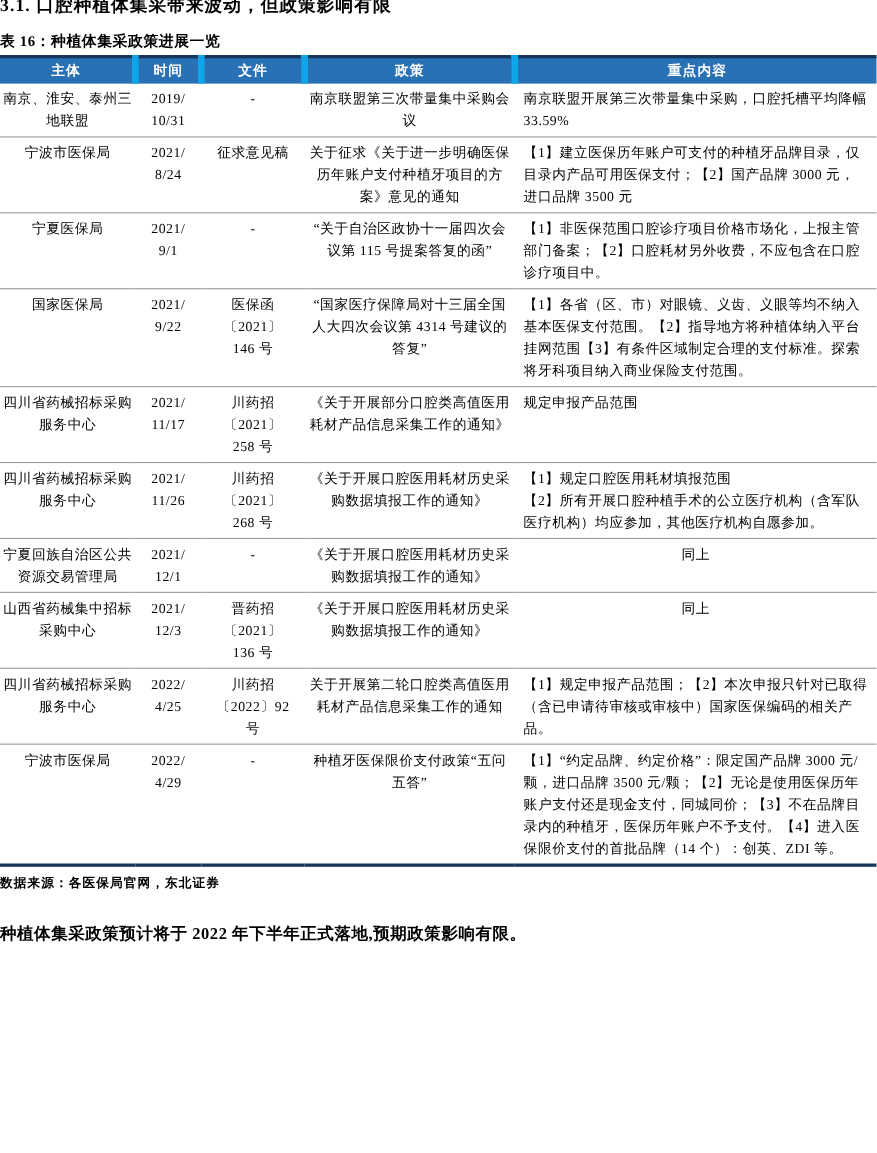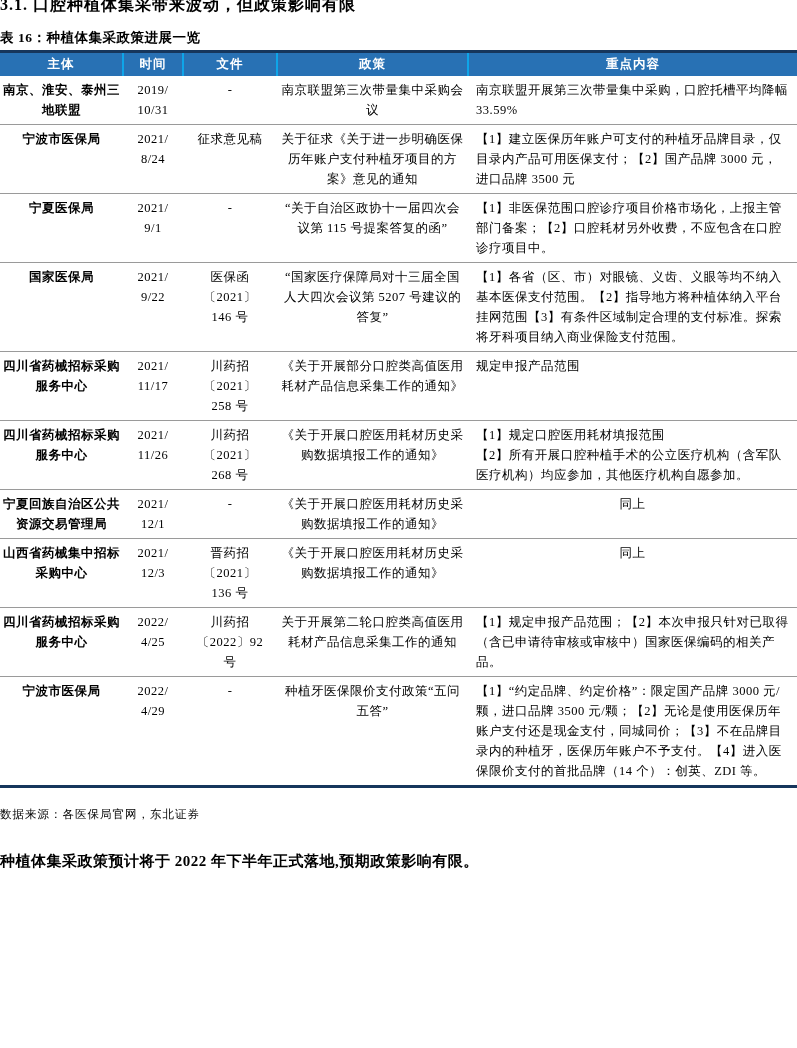--- a/index.html
+++ b/index.html
@@ -38,47 +38,48 @@
   col.c-policy  { width:191px; }
   col.c-content { width:329px; }
 
   thead th {
     background:#2871b4;
     color:#ffffff;
     font-size:12.5px;
     font-weight:bold;
     padding:3px 2px;
     letter-spacing:1px;
-    border-right:2px solid #0ea5e9;
+    border-right:6px solid #0ea5e9;
   }
   thead th:last-child { border-right:none; }
 
   tbody td {
     font-size:12.5px;
     line-height:20px;
     padding:4px 3px;
     text-align:center;
     vertical-align:top;
     border-bottom:1px solid #9a9a9a;
     white-space:pre-line;
     letter-spacing:0.5px;
     word-break:break-all;
   }
   tbody tr:last-child td { border-bottom:none; }
-  tbody td.cell-subject { font-weight:bold; }
+  tbody td.cell-subject { font-weight:normal; }
   tbody td.cell-content {
     text-align:left;
     padding-left:8px; padding-right:8px;
   }
   tbody td.cell-content.centered { text-align:center; }
 
   .source-note {
     font-size:11.5px;
-    margin:19px 0 0 0;
+    margin:7px 0 0 0;
     letter-spacing:1px;
+    font-weight:bold;
   }
   .closing-statement {
     font-size:15px; font-weight:bold;
     margin:30px 0 0 0;
     letter-spacing:0.5px;
     white-space:nowrap;
   }
 </style>
 </head>
 <body>
@@ -130,21 +131,21 @@
         <td class="cell-policy">“关于自治区政协十一届四次会议第 115 号提案答复的函”</td>
         <td class="cell-content">【1】非医保范围口腔诊疗项目价格市场化，上报主管部门备案；【2】口腔耗材另外收费，不应包含在口腔诊疗项目中。</td>
       </tr>
       <tr>
         <td class="cell-subject">国家医保局</td>
         <td class="cell-time">2021/
 9/22</td>
         <td class="cell-doc">医保函
 〔2021〕
 146 号</td>
-        <td class="cell-policy">“国家医疗保障局对十三届全国人大四次会议第 5207 号建议的答复”</td>
+        <td class="cell-policy">“国家医疗保障局对十三届全国人大四次会议第 4314 号建议的答复”</td>
         <td class="cell-content">【1】各省（区、市）对眼镜、义齿、义眼等均不纳入基本医保支付范围。【2】指导地方将种植体纳入平台挂网范围【3】有条件区域制定合理的支付标准。探索将牙科项目纳入商业保险支付范围。</td>
       </tr>
       <tr>
         <td class="cell-subject">四川省药械招标采购服务中心</td>
         <td class="cell-time">2021/
 11/17</td>
         <td class="cell-doc">川药招
 〔2021〕
 258 号</td>
         <td class="cell-policy">《关于开展部分口腔类高值医用耗材产品信息采集工作的通知》</td>

